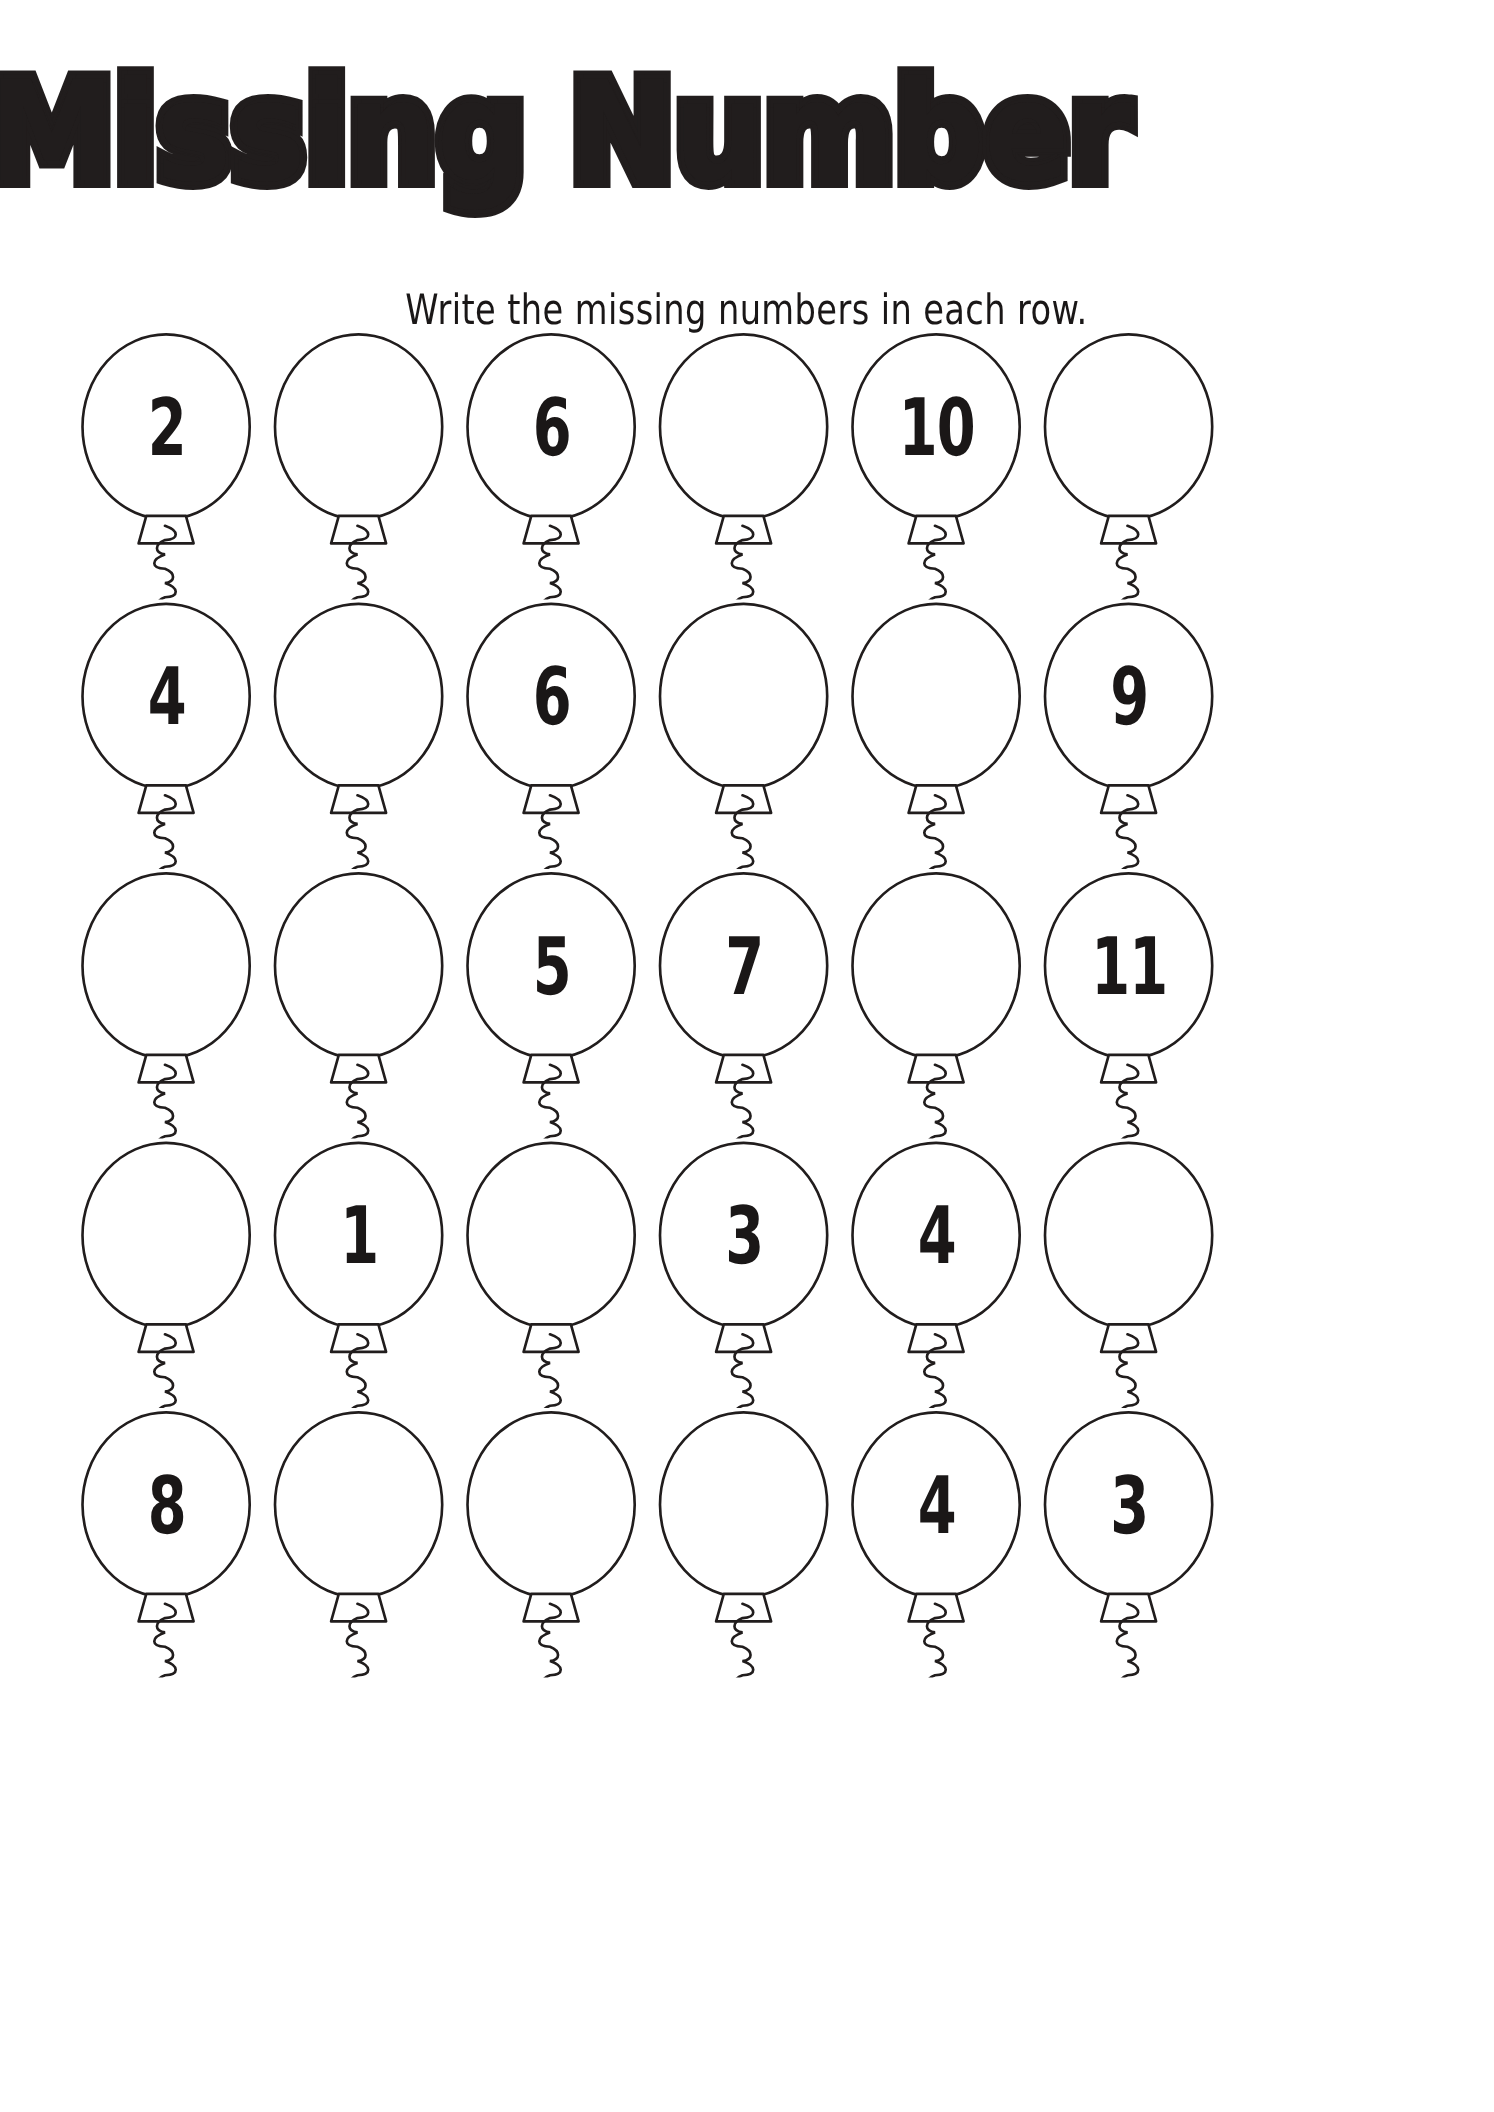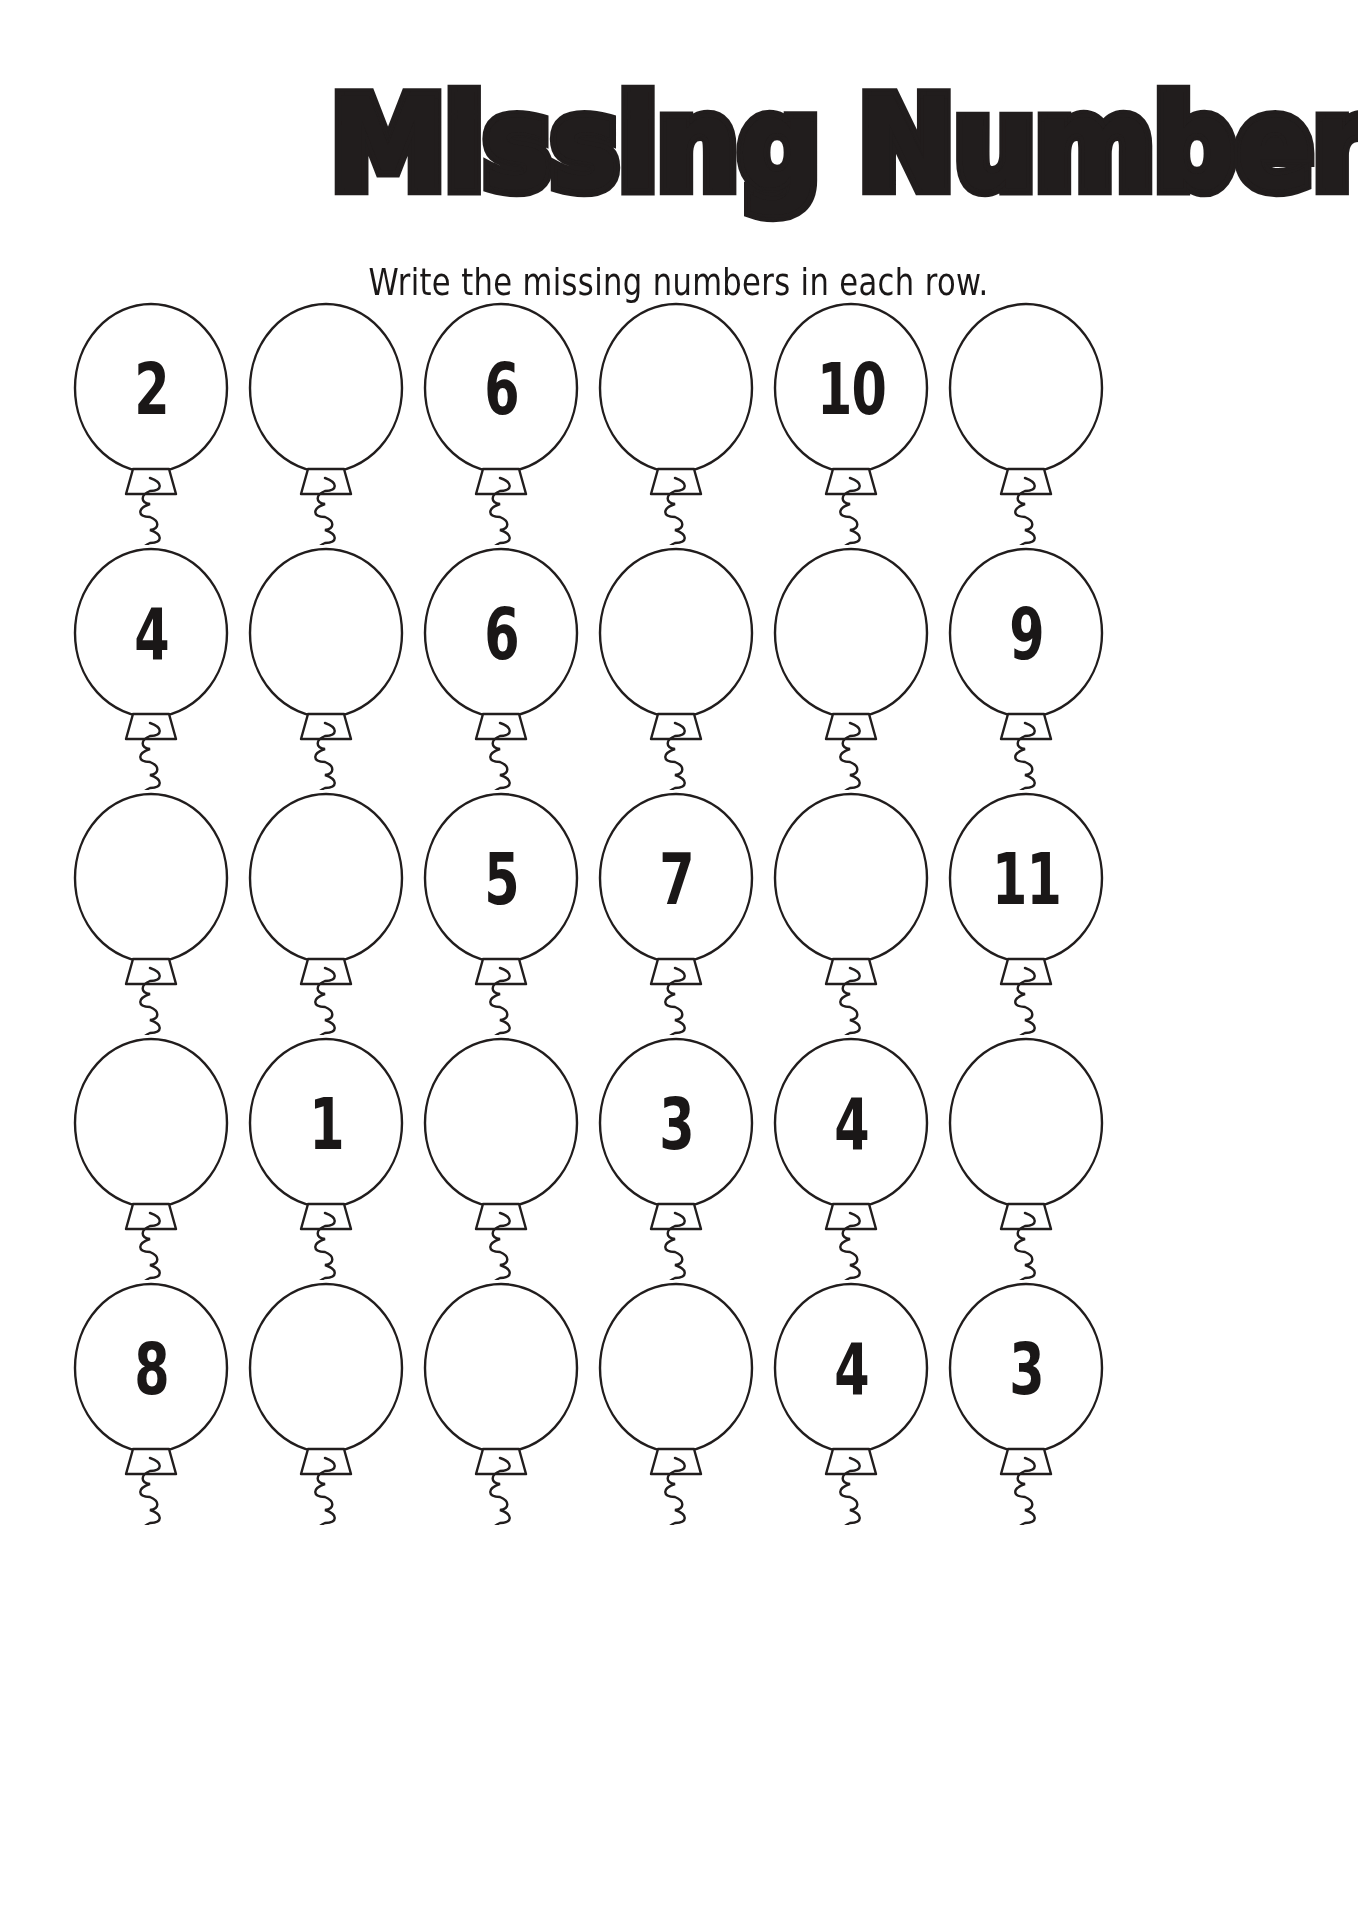--- a/index.html
+++ b/index.html
@@ -40,24 +40,24 @@
     color: #1a1717;
     transform: scaleX(0.78) scaleY(1.18);
     transform-origin: left top;
   }
   .meta-name { left: 84px; top: 5px; }
   .meta-date { left: 1078px; top: 5px; }
 
   
   .title-wrap {
     position: absolute;
-    top: 88px;
+    top: 64px;
     left: 0;
     width: 100%;
-    text-align: right;
+    text-align: left;
     height: 130px;
   }
   .title {
     display: inline-block;
     font-family: "DejaVu Sans", sans-serif;
     font-size: 113px;
     font-weight: 700;
     line-height: 1;
     letter-spacing: -1px;
     color: #211d1d;

